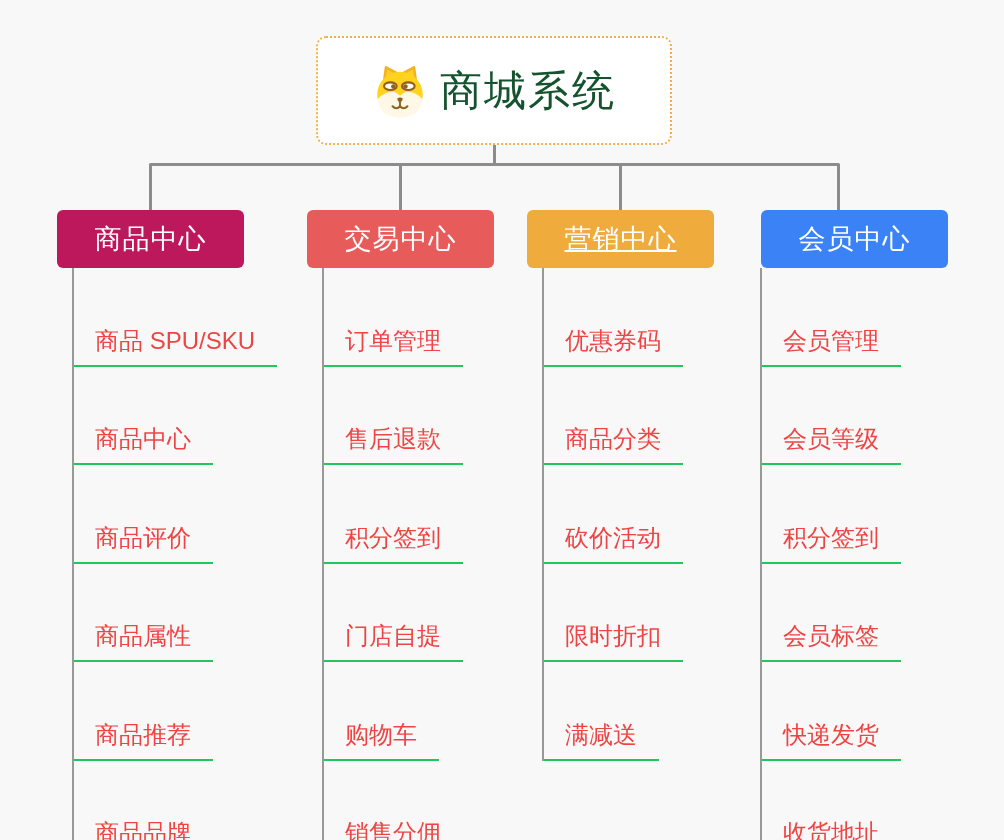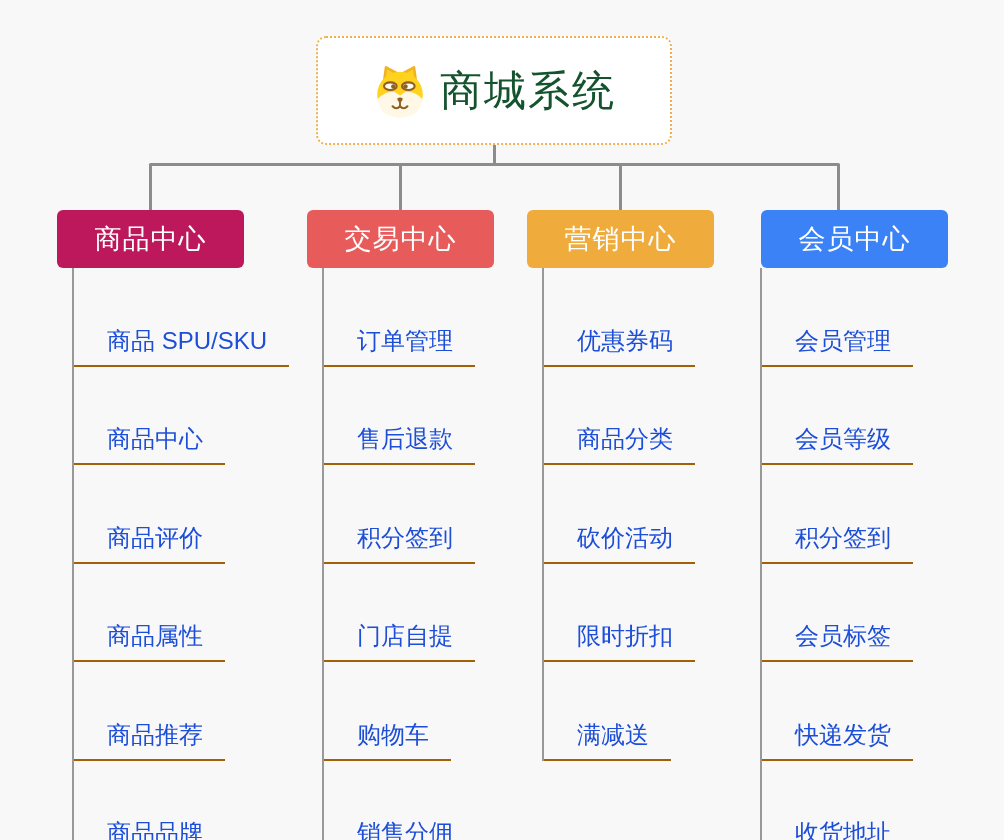--- a/index.html
+++ b/index.html
@@ -63,25 +63,25 @@
     white-space: nowrap;
   }
   .children {
     margin-left: 15px;
     border-left: 2px solid #999999;
   }
   .child {
     height: 88.5px;
     display: flex;
     align-items: flex-end;
-    padding: 0 22px 8px 33px;
-    border-bottom: 2px solid #a16207;
+    padding: 0 22px 8px 21px;
+    border-bottom: 2px solid #22c55e;
     width: max-content;
     font-size: 24px;
-    color: #1d4ed8;
+    color: #ef4444;
     white-space: nowrap;
   }
 </style>
 </head>
 <body>
 
 <div class="canvas">
 
   <div class="conn conn-stub"></div>
   <div class="conn conn-hbar"></div>
@@ -127,21 +127,21 @@
       <div class="child">订单管理</div>
       <div class="child">售后退款</div>
       <div class="child">积分签到</div>
       <div class="child">门店自提</div>
       <div class="child">购物车</div>
       <div class="child">销售分佣</div>
     </div>
   </div>
 
   <div class="branch" style="left:527px">
-    <div class="branch-node" style="background: rgb(239, 172, 61);">营销中心</div>
+    <div class="branch-node" style="background: rgb(239, 172, 61); text-decoration: underline;">营销中心</div>
     <div class="children">
       <div class="child">优惠券码</div>
       <div class="child">商品分类</div>
       <div class="child">砍价活动</div>
       <div class="child">限时折扣</div>
       <div class="child">满减送</div>
     </div>
   </div>
 
   <div class="branch" style="left:745px">

